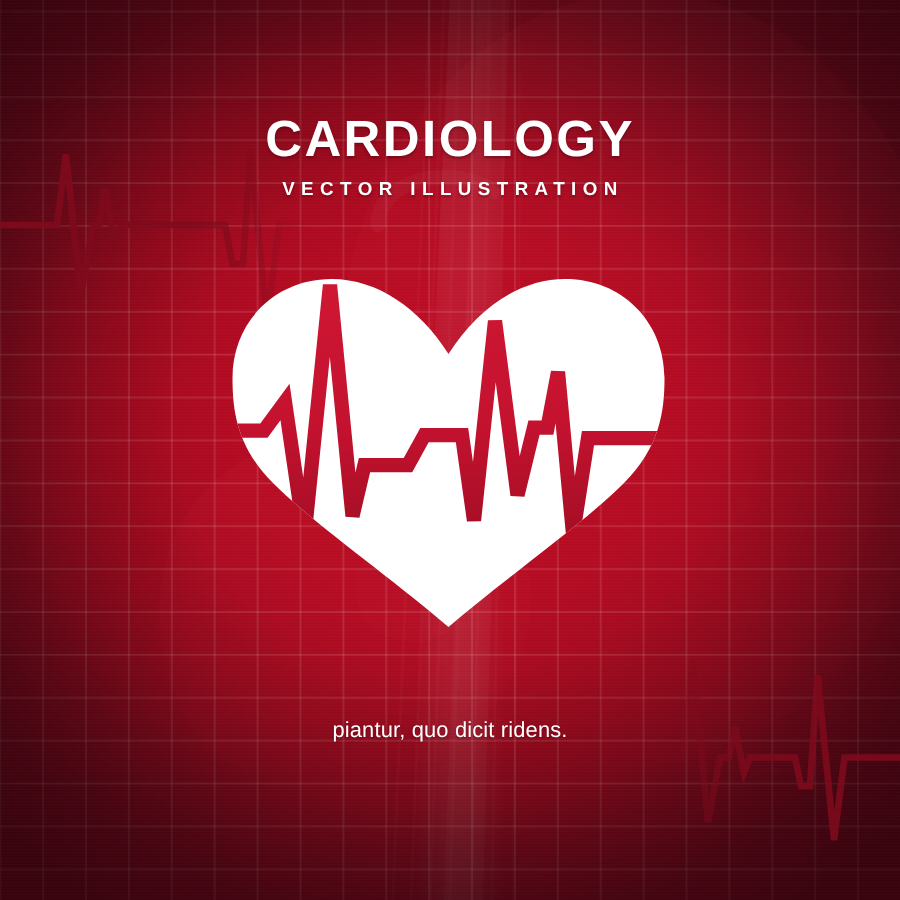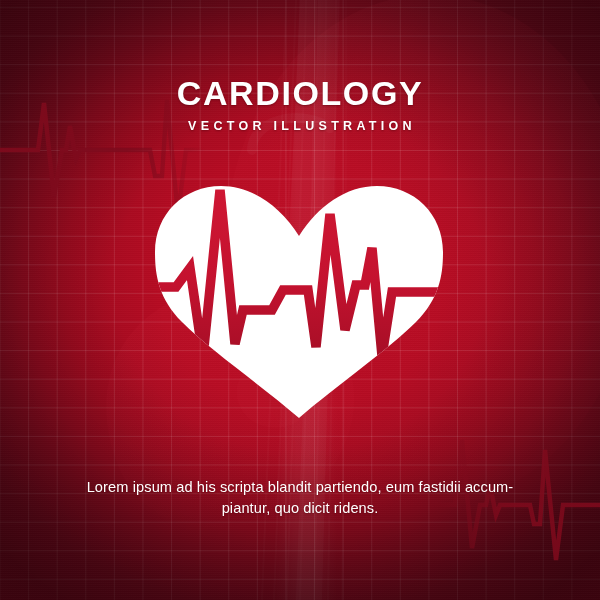--- a/index.html
+++ b/index.html
@@ -242,17 +242,16 @@
       <path d="M 392 292 L 414 292" fill="none" stroke="#C4122F" stroke-width="9.5" stroke-linecap="butt" opacity="0.0"></path>
     </g>
   </svg>
 
   <div id="title-block">
     <span id="title-main">CARDIOLOGY</span>
     <span id="title-sub">VECTOR ILLUSTRATION</span>
   </div>
 
   <div id="body-copy">
-    <span class="copy-line">Lorem ipsum ad his scripta blandit partiendo, eum fastidii accum-</span>
     <span class="copy-line">piantur, quo dicit ridens.</span>
   </div>
 
 </div>
 
 </body></html>

